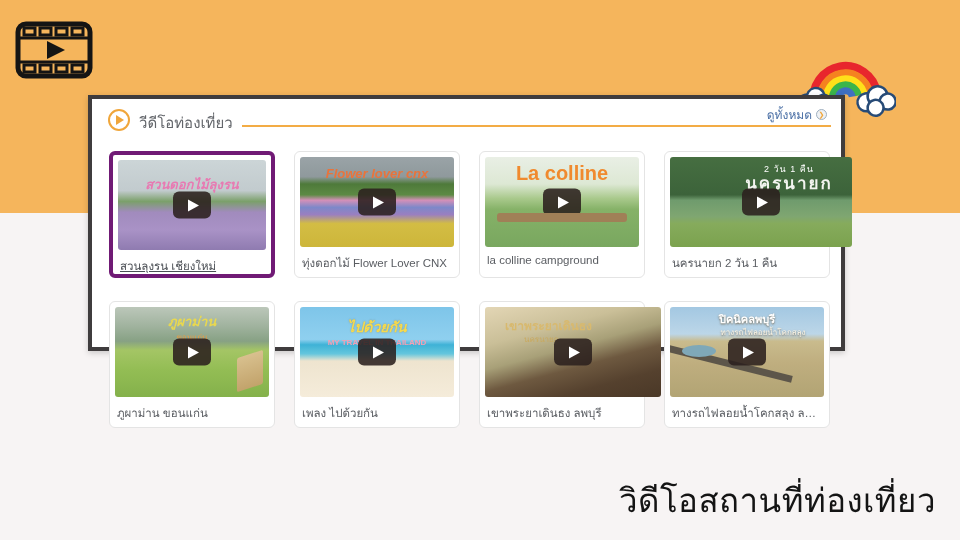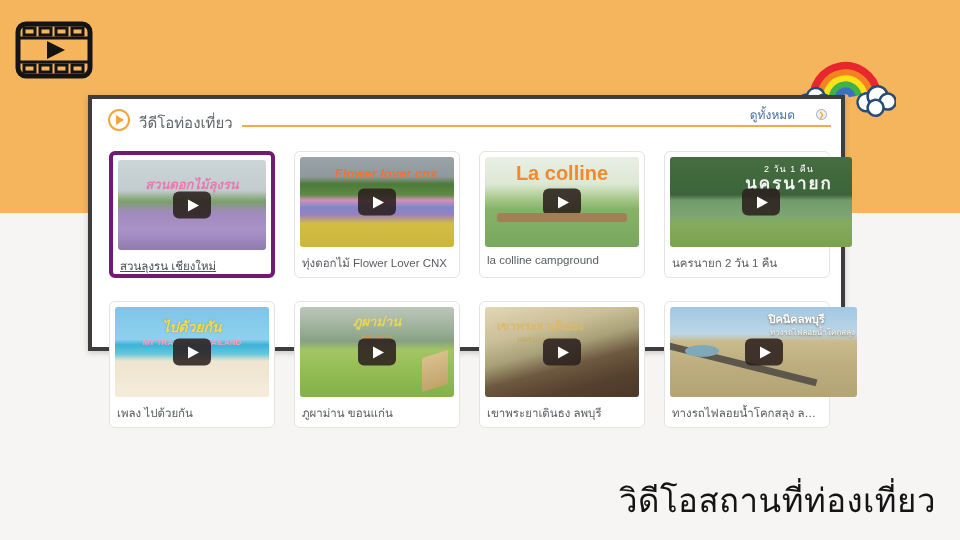--- a/index.html
+++ b/index.html
@@ -26,21 +26,21 @@
     border:2px solid #f0a63b;box-sizing:border-box;
   }
   .hdr-playcircle .tri{
     position:absolute;left:6px;top:4px;width:0;height:0;
     border-left:8px solid #f0a63b;border-top:5px solid transparent;border-bottom:5px solid transparent;
   }
   .hdr-title{position:absolute;left:47px;top:12px;font-size:15px;color:#63666b;}
   .hdr-line{position:absolute;left:150px;right:10px;top:26px;height:2px;background:#f3ac45;}
   .view-all{
     position:absolute;right:14px;top:6px;font-size:12px;color:#4a6fa5;
-    display:flex;align-items:center;gap:21px;cursor:pointer;text-decoration:none;
+    display:flex;align-items:center;gap:4px;cursor:pointer;text-decoration:none;
   }
   .view-all .circ{
     width:11px;height:11px;border-radius:50%;border:1px solid #9fb0c0;background:#eef1f4;
     display:inline-flex;align-items:center;justify-content:center;
     font-size:7px;color:#f0a63b;line-height:1;box-sizing:border-box;
   }
   
   .vgrid{
     position:absolute;left:17px;top:52px;
     display:grid;grid-template-columns:repeat(4,166px);gap:23px 19px;
@@ -68,38 +68,38 @@
   }
   
   .ov{position:absolute;width:100%;text-align:center;line-height:1.15;pointer-events:none;}
   .ov-top{top:6px;font-size:9px;color:#fff;}
   .ov-main{top:14px;font-size:13px;font-weight:bold;}
   .ov-sub{top:32px;font-size:8px;}
   
   .thumb-1{background:linear-gradient(180deg,#ccd5d7 0%,#c2cbce 34%,#7ba06a 46%,#a18bbd 58%,#a992c6 78%,#8f7bb0 100%);}
   .thumb-1 .ov-main{color:#e879b2;font-style:italic;top:18px;}
   .thumb-2{background:linear-gradient(180deg,#9aa3a7 0%,#8f999c 22%,#4e7a3a 30%,#5d8a44 42%,#d490b8 48%,#7d88c9 56%,#9a7fc0 64%,#d3bd44 74%,#cdb63a 100%);}
-  .thumb-2 .ov-main{color:#e8743c;font-style:italic;top:10px;padding-left:9px;}
+  .thumb-2 .ov-main{color:#e8743c;font-style:italic;top:10px;}
   .thumb-3{background:linear-gradient(180deg,#e9efe5 0%,#dde8d4 30%,#a9c98c 46%,#86b268 58%,#79a75f 100%);}
   .thumb-3::after{content:"";position:absolute;left:8%;right:8%;top:62%;height:9px;background:#a08057;border-radius:3px;}
   .thumb-3 .ov-main{color:#f08a2e;font-size:20px;top:5px;}
   .thumb-4{background:linear-gradient(180deg,#466e41 0%,#3c633a 42%,#6f9b6d 48%,#7fa671 66%,#86ab5c 74%,#7ba24e 100%);padding-left:28px;}
   .thumb-4 .ov-top{top:7px;letter-spacing:1px;}
   .thumb-4 .ov-main{color:#f2f4ef;font-size:17px;top:17px;letter-spacing:2px;}
   .thumb-5{background:linear-gradient(180deg,#bcc7ba 0%,#9fb29d 22%,#87a184 38%,#a4c565 48%,#93bd54 70%,#84b14b 100%);}
   .thumb-5::after{content:"";position:absolute;right:6px;top:52%;width:26px;height:34px;background:linear-gradient(180deg,#d8c08e,#c2a36b);transform:skewY(-18deg);border-radius:2px;}
   .thumb-5 .ov-main{color:#e9d84f;font-style:italic;top:8px;}
   .thumb-5 .ov-sub{color:#ef9a3f;top:26px;left:24%;width:52%;}
   .thumb-6{background:linear-gradient(180deg,#7ec5e9 0%,#8fd0ef 36%,#3eb2d6 42%,#64c6dd 52%,#eee4cf 60%,#f5ecda 100%);}
   .thumb-6 .ov-main{color:#f6da4d;font-style:italic;font-size:14px;top:12px;text-shadow:0 0 2px rgba(120,80,0,.4);}
   .thumb-6 .ov-sub{color:#f3a0b4;top:31px;font-weight:bold;}
-  .thumb-7{background:linear-gradient(165deg,#e3d6b5 0%,#cabf98 28%,#a8a078 46%,#6e5940 62%,#55412e 80%,#4a3827 100%);}
+  .thumb-7{background:linear-gradient(165deg,#e3d6b5 0%,#cabf98 28%,#a8a078 46%,#6e5940 62%,#55412e 80%,#4a3827 100%);padding-left:22px;}
   .thumb-7 .ov-main{color:#d8b96e;font-size:12px;top:13px;left:-14%;}
   .thumb-7 .ov-sub{color:#c9a85c;top:28px;left:-18%;}
-  .thumb-8{background:linear-gradient(180deg,#a3c8e2 0%,#bcd6e8 30%,#c9bb8d 38%,#bfae7f 62%,#b2a474 100%);padding-left:33px;}
+  .thumb-8{background:linear-gradient(180deg,#a3c8e2 0%,#bcd6e8 30%,#c9bb8d 38%,#bfae7f 62%,#b2a474 100%);}
   .thumb-8::before{content:"";position:absolute;left:-10%;top:58%;width:90%;height:7px;background:#5d564a;transform:rotate(14deg);}
   .thumb-8::after{content:"";position:absolute;left:8%;top:42%;width:34px;height:12px;background:#7fa8b8;border-radius:50%;}
   .thumb-8 .ov-main{color:#fff;font-size:11px;top:6px;text-shadow:0 1px 2px rgba(90,60,20,.7);}
   .thumb-8 .ov-sub{color:#fdf6e6;top:21px;text-shadow:0 1px 2px rgba(90,60,20,.7);margin-left:16px;}
   
   .caption{
     position:absolute;right:24px;top:474px;font-size:33px;font-weight:normal;color:#141414;
     letter-spacing:.5px;
   }
 </style>
@@ -199,42 +199,42 @@
         <div class="ov ov-top">2 วัน 1 คืน</div>
         <div class="ov ov-main">นครนายก</div>
         <div class="playbtn">
             <div class="tri"></div>
           </div>
       </div>
       <div class="vlabel">นครนายก 2 วัน 1 คืน</div>
     </div>
 
     <div class="vcard">
+      <div class="thumb thumb-5">
+        <div class="ov ov-main">ภูผาม่าน</div>
+        <div class="ov ov-sub">ขอนแก่น</div>
+        <div class="playbtn">
+            <div class="tri"></div>
+          </div>
+      </div>
+      <div class="vlabel">ภูผาม่าน ขอนแก่น</div>
+    </div>
+
+    <div class="vcard">
       <div class="thumb thumb-6">
         <div class="ov ov-main">ไปด้วยกัน</div>
         <div class="ov ov-sub">MY TRAVEL IN THAILAND</div>
         <div class="playbtn">
             <div class="tri"></div>
           </div>
       </div>
       <div class="vlabel">เพลง ไปด้วยกัน</div>
     </div>
 
     <div class="vcard">
-      <div class="thumb thumb-5">
-        <div class="ov ov-main">ภูผาม่าน</div>
-        <div class="ov ov-sub">ขอนแก่น</div>
-        <div class="playbtn">
-            <div class="tri"></div>
-          </div>
-      </div>
-      <div class="vlabel">ภูผาม่าน ขอนแก่น</div>
-    </div>
-
-    <div class="vcard">
       <div class="thumb thumb-7">
         <div class="ov ov-main">เขาพระยาเดินธง</div>
         <div class="ov ov-sub">นครนายก</div>
         <div class="playbtn">
             <div class="tri"></div>
           </div>
       </div>
       <div class="vlabel">เขาพระยาเดินธง ลพบุรี</div>
     </div>
 

